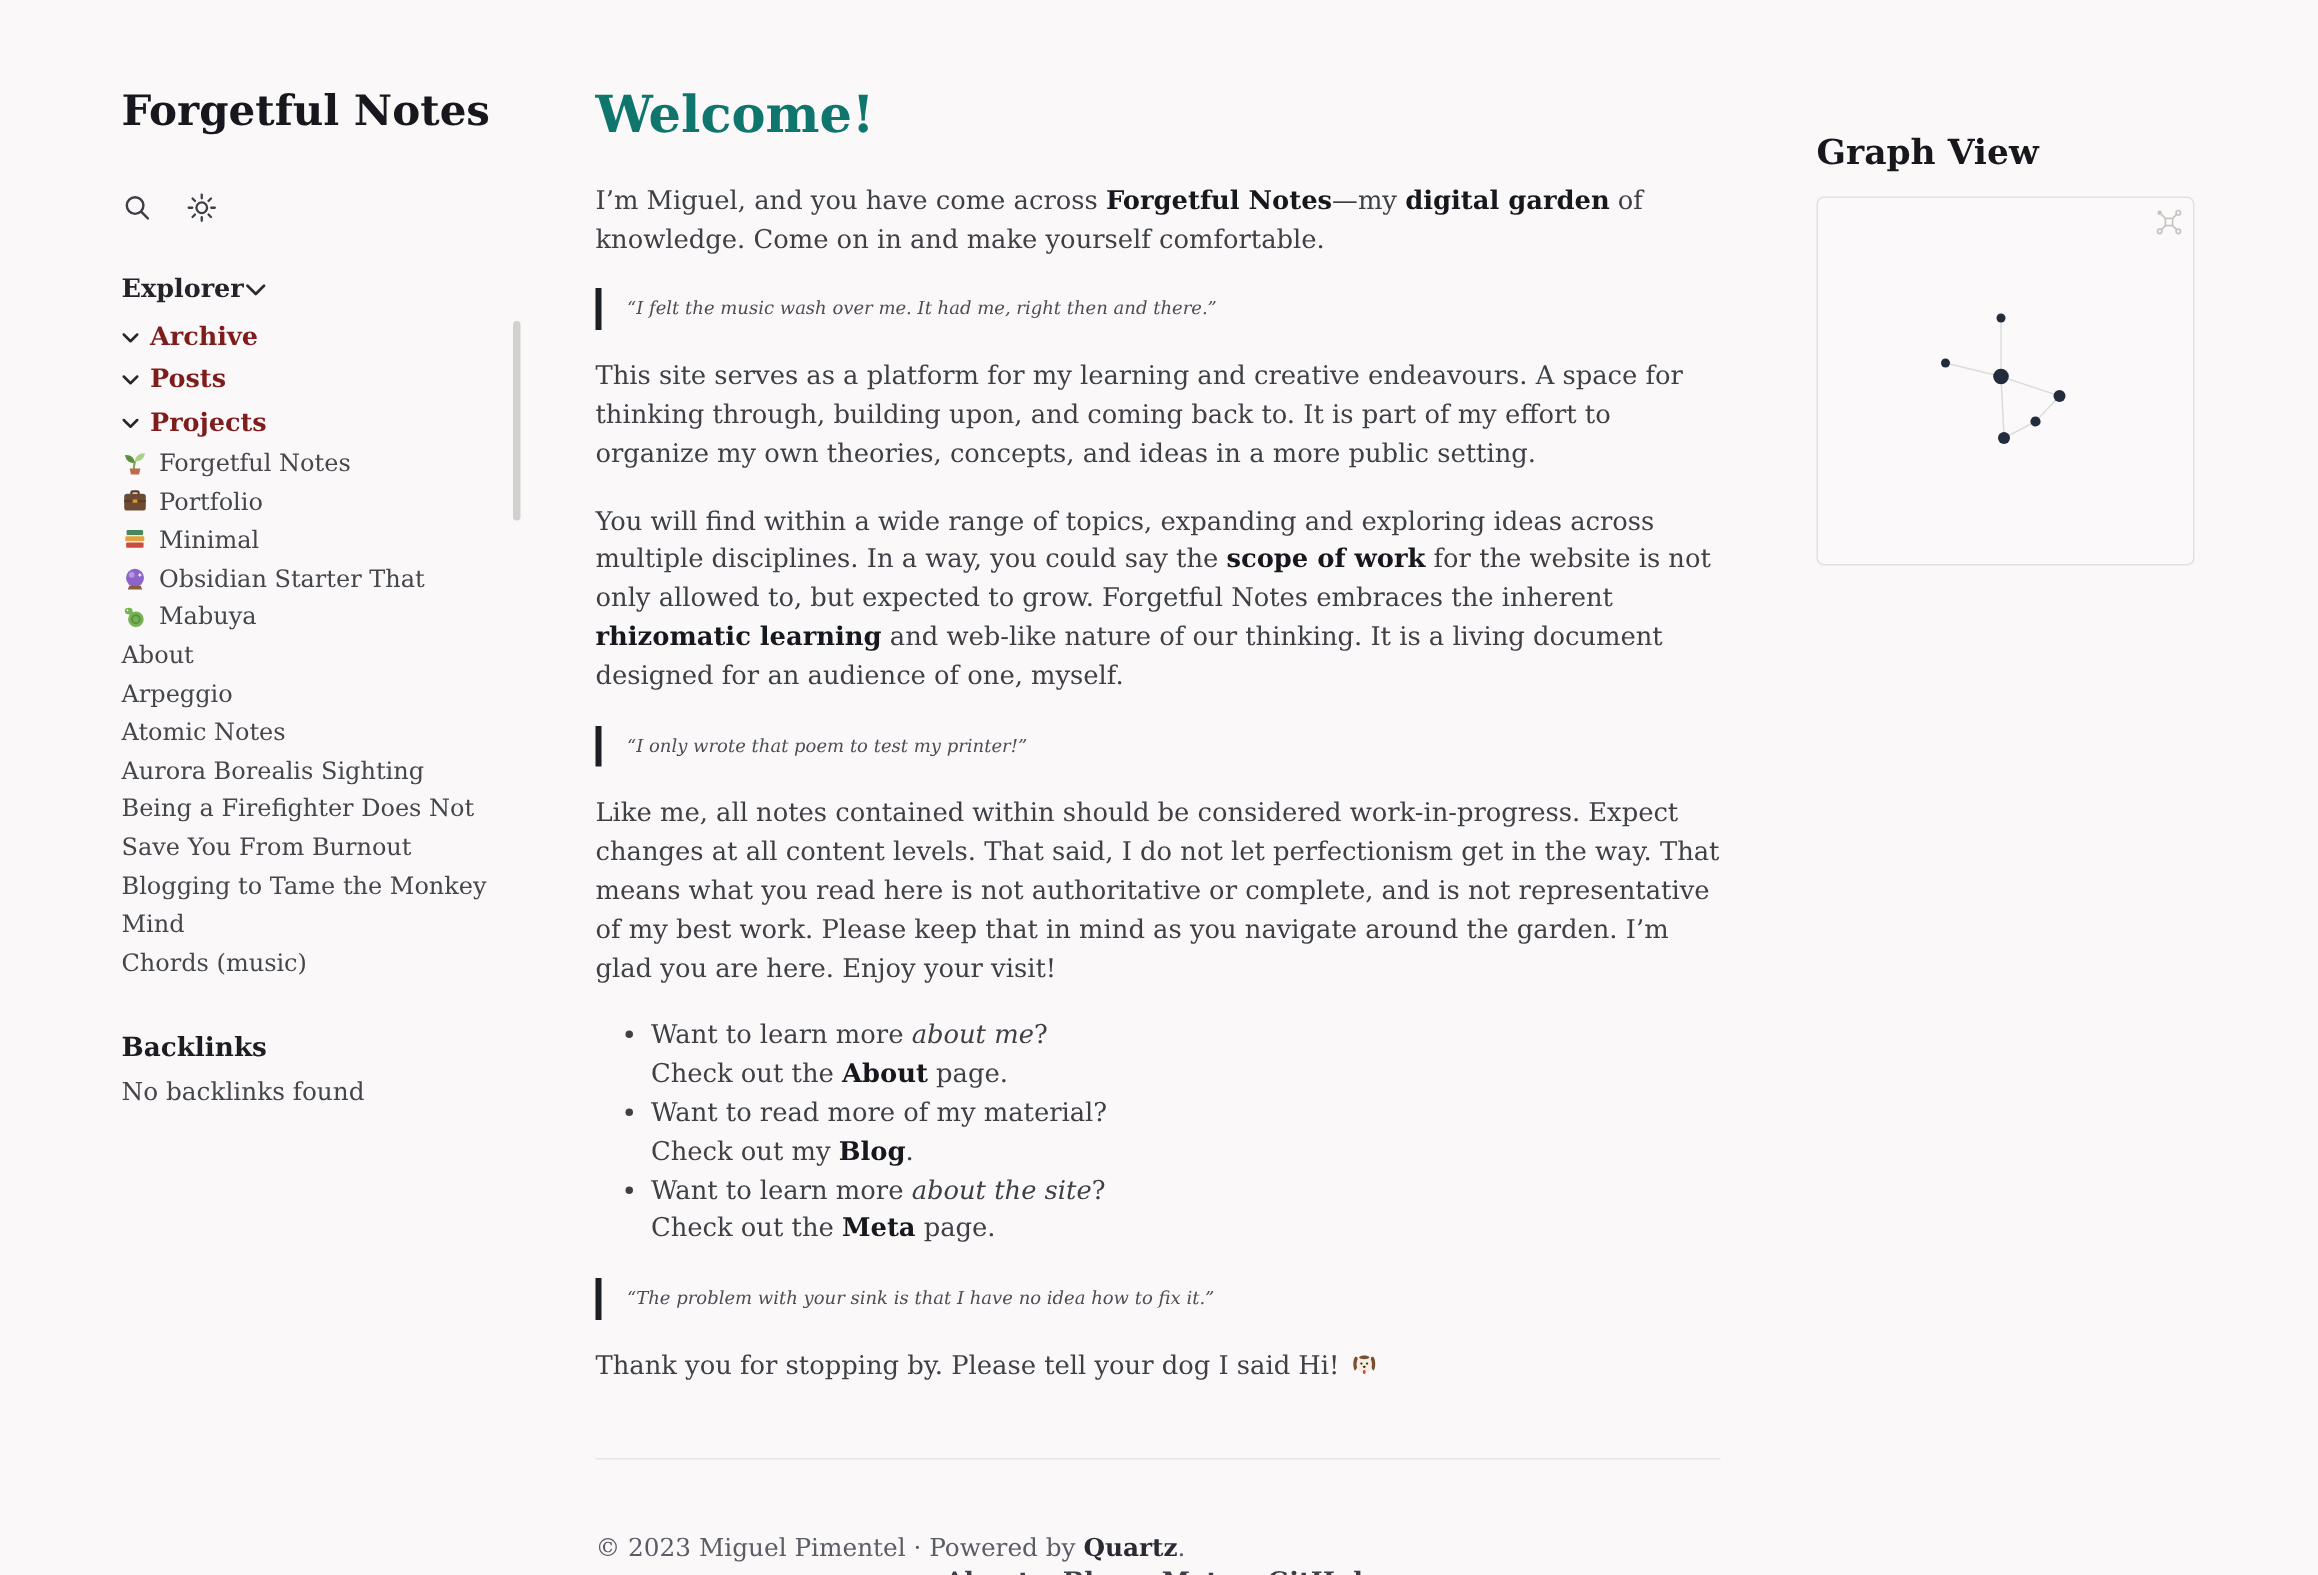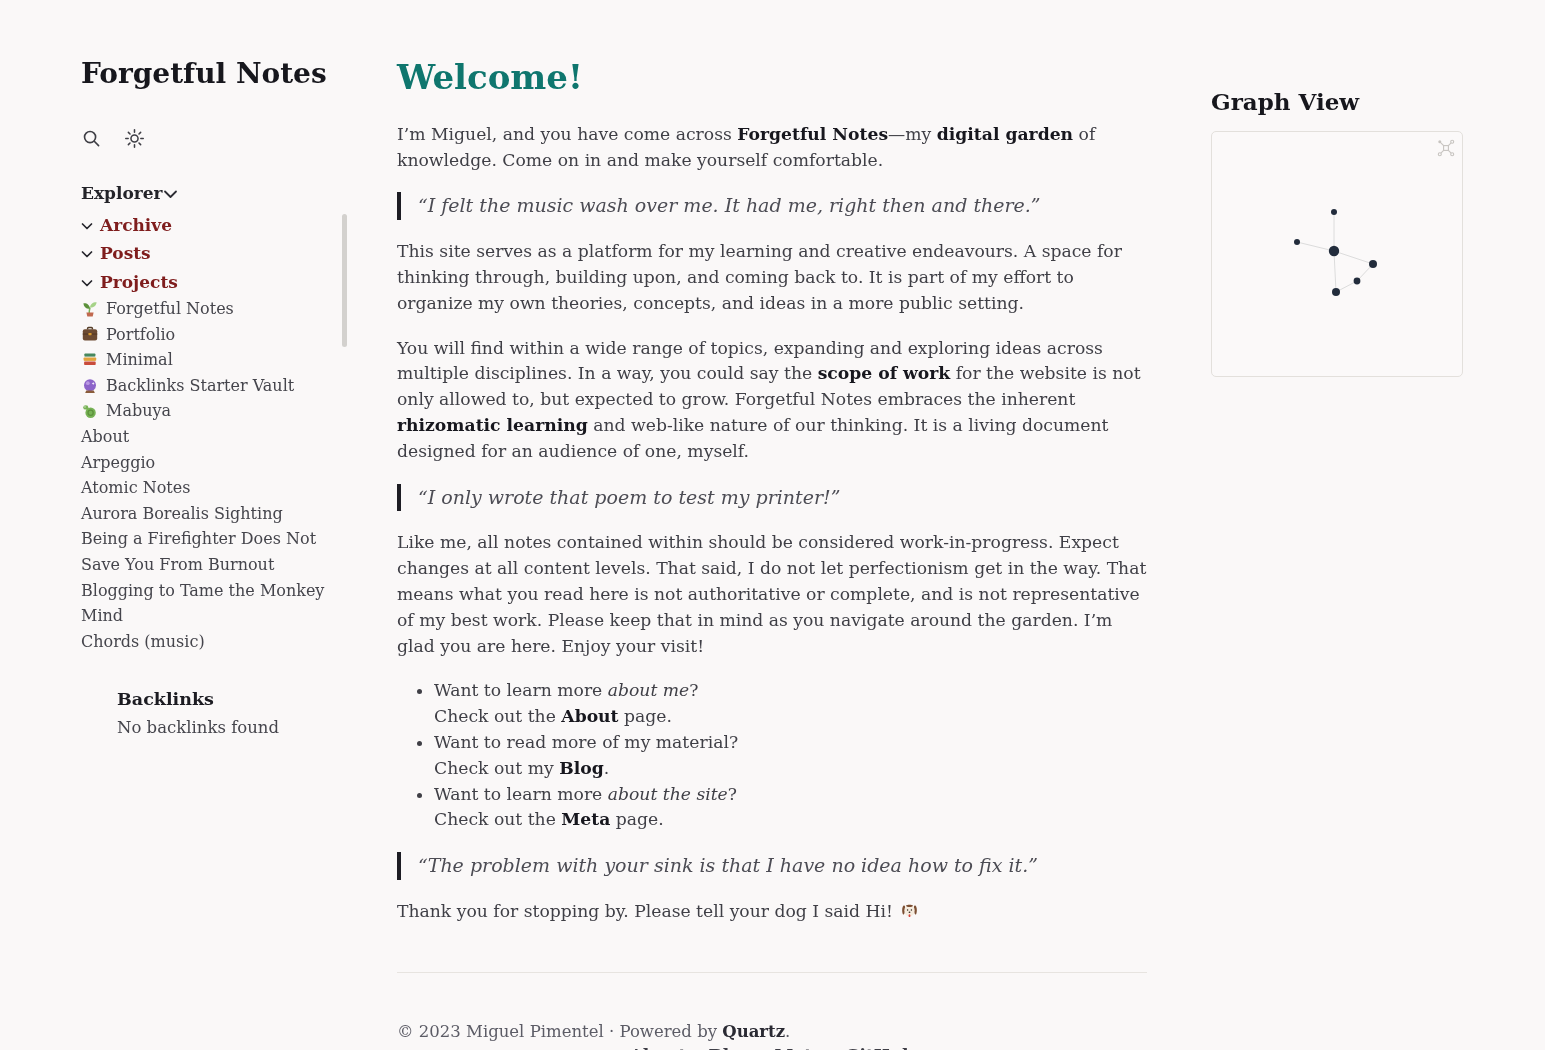--- a/index.html
+++ b/index.html
@@ -20,33 +20,33 @@
     font-weight:700; font-size:17px; color:#232329; cursor:pointer; }
   .explorer-list { margin-top:8px; position:relative; }
   .section-row { display:flex; align-items:flex-end; gap:7px; font-weight:700; font-size:17px;
     color:#7f1d1d; line-height:28.5px; cursor:pointer; }
   .tree-item { font-size:16px; color:#45454c; line-height:25.6px; cursor:pointer; }
   .proj-row { display:flex; align-items:center; gap:7px; }
   .emoji { display:inline-flex; width:18px; height:18px; flex:0 0 18px; }
   .inline-emoji { display:inline-block; width:19px; height:19px; vertical-align:-3px; margin-left:2px; }
   .scrollbar { position:absolute; right:-14px; top:3px; width:5px; height:133px;
     background:#d3d1ce; border-radius:3px; cursor:grab; }
-  .backlinks { margin-top:35px;margin-left:36px; }
+  .backlinks { margin-top:35px; }
   .backlinks-title { font-size:17.5px; font-weight:700; color:#1c1c22; margin:0; }
   .backlinks-empty { font-size:16.5px; color:#45454c; margin-top:9px; }
 
   
   .main-col { position:absolute; left:397px; top:57px; width:750px; }
   .page-title { font-size:34px; font-weight:700; color:#0f766e; margin:0 0 24px; line-height:1.2; }
   .para { font-size:17.2px; line-height:25.8px; margin:19px 0; }
   .b, .lnk { font-weight:700; color:#17171e; }
   .lnk { cursor:pointer; }
   .it { font-style:italic; }
   .quote { margin:19px 0; border-left:4px solid #1d1d24; padding:1px 0 1px 17px;
-    font-style:italic; color:#4c4c54; font-size:19px; line-height:25.8px; }
+    font-style:italic; color:#4c4c54; font-size:12px; line-height:25.8px; }
   .content-list { margin:19px 0; padding-left:37px; list-style:disc; }
   .content-list li { font-size:17.2px; line-height:25.8px; }
   .li-line { display:block; }
   .footer-rule { border:0; border-top:1px solid #e7e4e0; margin:47px 0 0; }
   .footer-copy { text-align:left; margin-top:49px; font-size:16.5px; color:#5c5c66; }
   .footer-copy .lnk { color:#2a2a33; }
   .footer-links { display:flex; justify-content:center; gap:22px; margin-top:4px; }
   .footer-link { font-weight:700; font-size:17px; color:#3e3e46; cursor:pointer; }
 
   
@@ -155,21 +155,21 @@
       </li>
       <li class="tree-item proj-row">
         <span class="emoji">
             <svg width="18" height="18" viewBox="0 0 18 18">
               <circle cx="9" cy="8.2" r="6" fill="#8d64c9"></circle>
               <circle cx="6.8" cy="6.2" r="1.9" fill="#b998e3"></circle>
               <path d="M12.2 4.9 l0.5 1 l1 0.5 l-1 0.5 l-0.5 1 l-0.5 -1 l-1 -0.5 l1 -0.5Z" fill="#ffffff" opacity="0.9"></path>
               <path d="M5.2 13.5 H12.8 L13.8 16 H4.2 Z" fill="#8a5d3b"></path>
             </svg>
           </span>
-        <span>Backlinks Starter Vault</span>
+        <span>Obsidian Starter That</span>
       </li>
       <li class="tree-item proj-row">
         <span class="emoji">
             <svg width="18" height="18" viewBox="0 0 18 18">
               <ellipse cx="4.8" cy="5.4" rx="2.6" ry="2.2" fill="#77b255"></ellipse>
               <path d="M6.2 6.8 C7.2 7.8 8 8.6 8.8 9.4" stroke="#77b255" stroke-width="2.6" fill="none"></path>
               <circle cx="9.6" cy="10.8" r="5.2" fill="#77b255"></circle>
               <circle cx="9.6" cy="10.8" r="2.6" fill="none" stroke="#5c913b" stroke-width="1.3"></circle>
               <circle cx="4" cy="4.9" r="0.55" fill="#ffffff"></circle>
             </svg>

